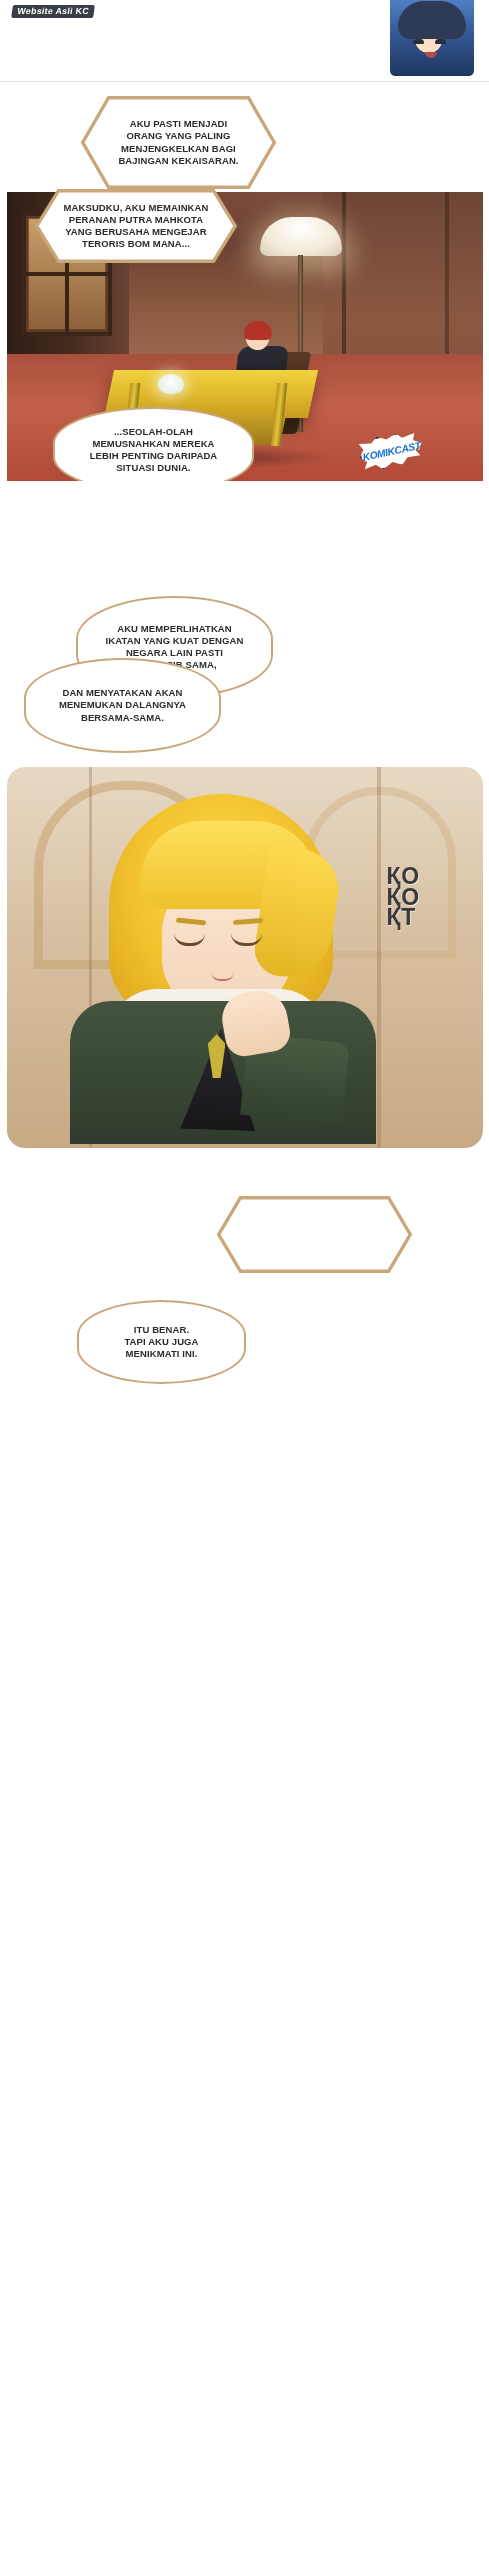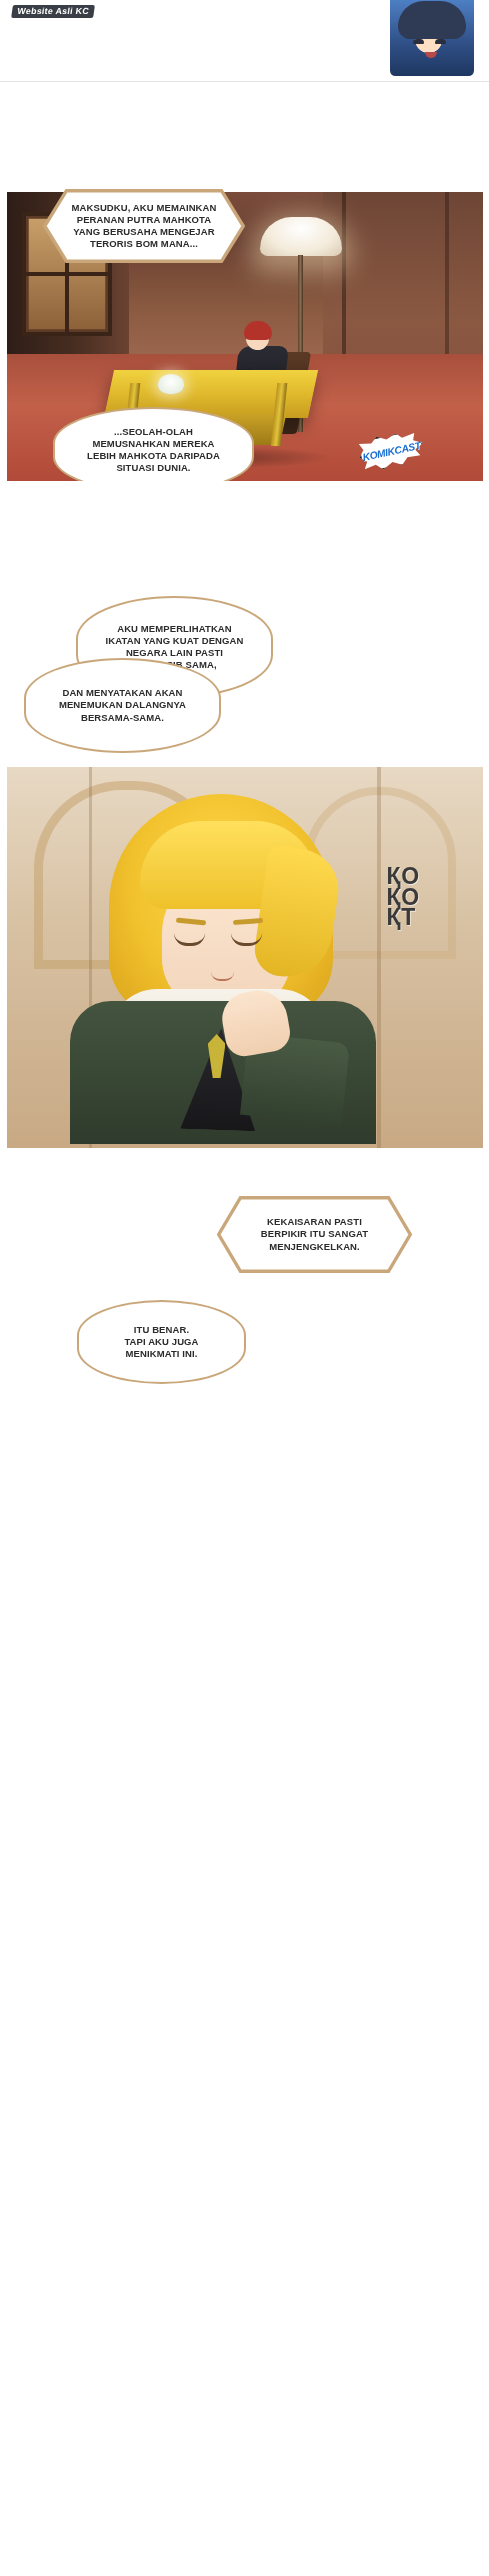--- a/index.html
+++ b/index.html
@@ -272,20 +272,21 @@
   .shadow-blob {
     position: absolute;
     left: 95px; bottom: 12.2px;
     width: 231px; height: 23px;
     background: radial-gradient(ellipse at 50% 50%, rgba(0,0,0,0.35), rgba(0,0,0,0) 70%);
   }
 
   
   .panel-char {
     background: linear-gradient(180deg, #e8d9c4 0%, #d8c2a4 40%, #c8a984 100%);
+    border-radius: 18px;
   }
   .bg-arch {
     position: absolute;
     left: 27px; top: 13.6px;
     width: 170px; height: 170px;
     border: 9.5px solid rgba(196,162,110,0.55);
     border-radius: 88px 88px 0 0;
   }
   .bg-arch2 {
     position: absolute;
@@ -493,20 +494,33 @@
       <div class="avatar-eye l"></div>
       <div class="avatar-eye r"></div>
       <div class="avatar-mouth"></div>
     </div>
   </div>
   <div class="divider" style="top:81px;"></div>
 
   <div class="panel" style="top:85px; height:105px; background:#ffffff;">
   </div>
 
+  <div class="bubble hex" style="left:80px; top:95px; width:197px; height:95px;">
+    <div class="hex-shape">
+      <svg viewBox="0 0 290 140" preserveAspectRatio="none">
+        <polygon points="42,4 248,4 286,70 248,136 42,136 4,70" fill="#ffffff" stroke="#c9a77a" stroke-width="5"></polygon>
+      </svg>
+    </div>
+    <div class="hex-text">
+      <div class="txt">AKU PASTI MENJADI
+ORANG YANG PALING
+MENJENGKELKAN BAGI
+BAJINGAN KEKAISARAN.</div>
+    </div>
+  </div>
 
   <div class="panel panel-room" style="top:192px; height:289px;">
     <div class="room-wall-left"></div>
     <div class="room-window"></div>
     <div class="room-wall-right"></div>
     <div class="room-floor"></div>
     <div class="lamp-shade"></div>
     <div class="lamp-pole"></div>
     <div class="chair"></div>
     <div class="figure-body"></div>
@@ -514,38 +528,38 @@
     <div class="figure-head"></div>
     <div class="figure-hair"></div>
     <div class="desk"></div>
     <div class="desk-front"></div>
     <div class="desk-leg l"></div>
     <div class="desk-leg r"></div>
     <div class="desk-lamp-small"></div>
     <div class="shadow-blob"></div>
   </div>
 
-  <div class="bubble hex" style="left:42px; top:188px; width:204px; height:76px;">
+  <div class="bubble hex" style="left:34px; top:188px; width:204px; height:76px;">
     <div class="hex-shape">
       <svg viewBox="0 0 300 112" preserveAspectRatio="none">
         <polygon points="36,4 264,4 296,56 264,108 36,108 4,56" fill="#ffffff" stroke="#c9a77a" stroke-width="5"></polygon>
       </svg>
     </div>
     <div class="hex-text">
       <div class="txt">MAKSUDKU, AKU MEMAINKAN
 PERANAN PUTRA MAHKOTA
 YANG BERUSAHA MENGEJAR
 TERORIS BOM MANA...</div>
     </div>
   </div>
 
   <div class="bubble round" style="left:53px; top:407px; width:201px; height:86px;">
     <div class="txt">...SEOLAH-OLAH
 MEMUSNAHKAN MEREKA
-LEBIH MAHKOTA DARIPADA
+LEBIH PENTING DARIPADA
 SITUASI DUNIA.</div>
   </div>
 
   <div class="stamp" style="left:359px; top:434px;">
     <div class="burst"></div>
     <div class="stamp-txt">KOMIKCAST</div>
   </div>
 
   <div class="white-gap" style="top:481px; height:75px;"></div>
 
@@ -596,25 +610,20 @@
   <div class="white-gap" style="top:1148px; height:38px;"></div>
 
   <div class="panel" style="top:1186px; height:218px; background:#ffffff;"></div>
 
   <div class="bubble hex" style="left:216px; top:1195px; width:197px; height:79px;">
     <div class="hex-shape">
       <svg viewBox="0 0 290 116" preserveAspectRatio="none">
         <polygon points="36,4 254,4 286,58 254,112 36,112 4,58" fill="#ffffff" stroke="#c9a77a" stroke-width="5"></polygon>
       </svg>
     </div>
-    <div class="hex-text">
-      <div class="txt">KEKAISARAN PASTI
-BERPIKIR ITU SANGAT
-MENJENGKELKAN.</div>
-    </div>
   </div>
 
   <div class="bubble round" style="left:77px; top:1300px; width:169px; height:84px;">
     <div class="txt">ITU BENAR.
 TAPI AKU JUGA
 MENIKMATI INI.</div>
   </div>
 
   <div class="white-gap" style="top:1403px; height:1173px;"></div>
 

